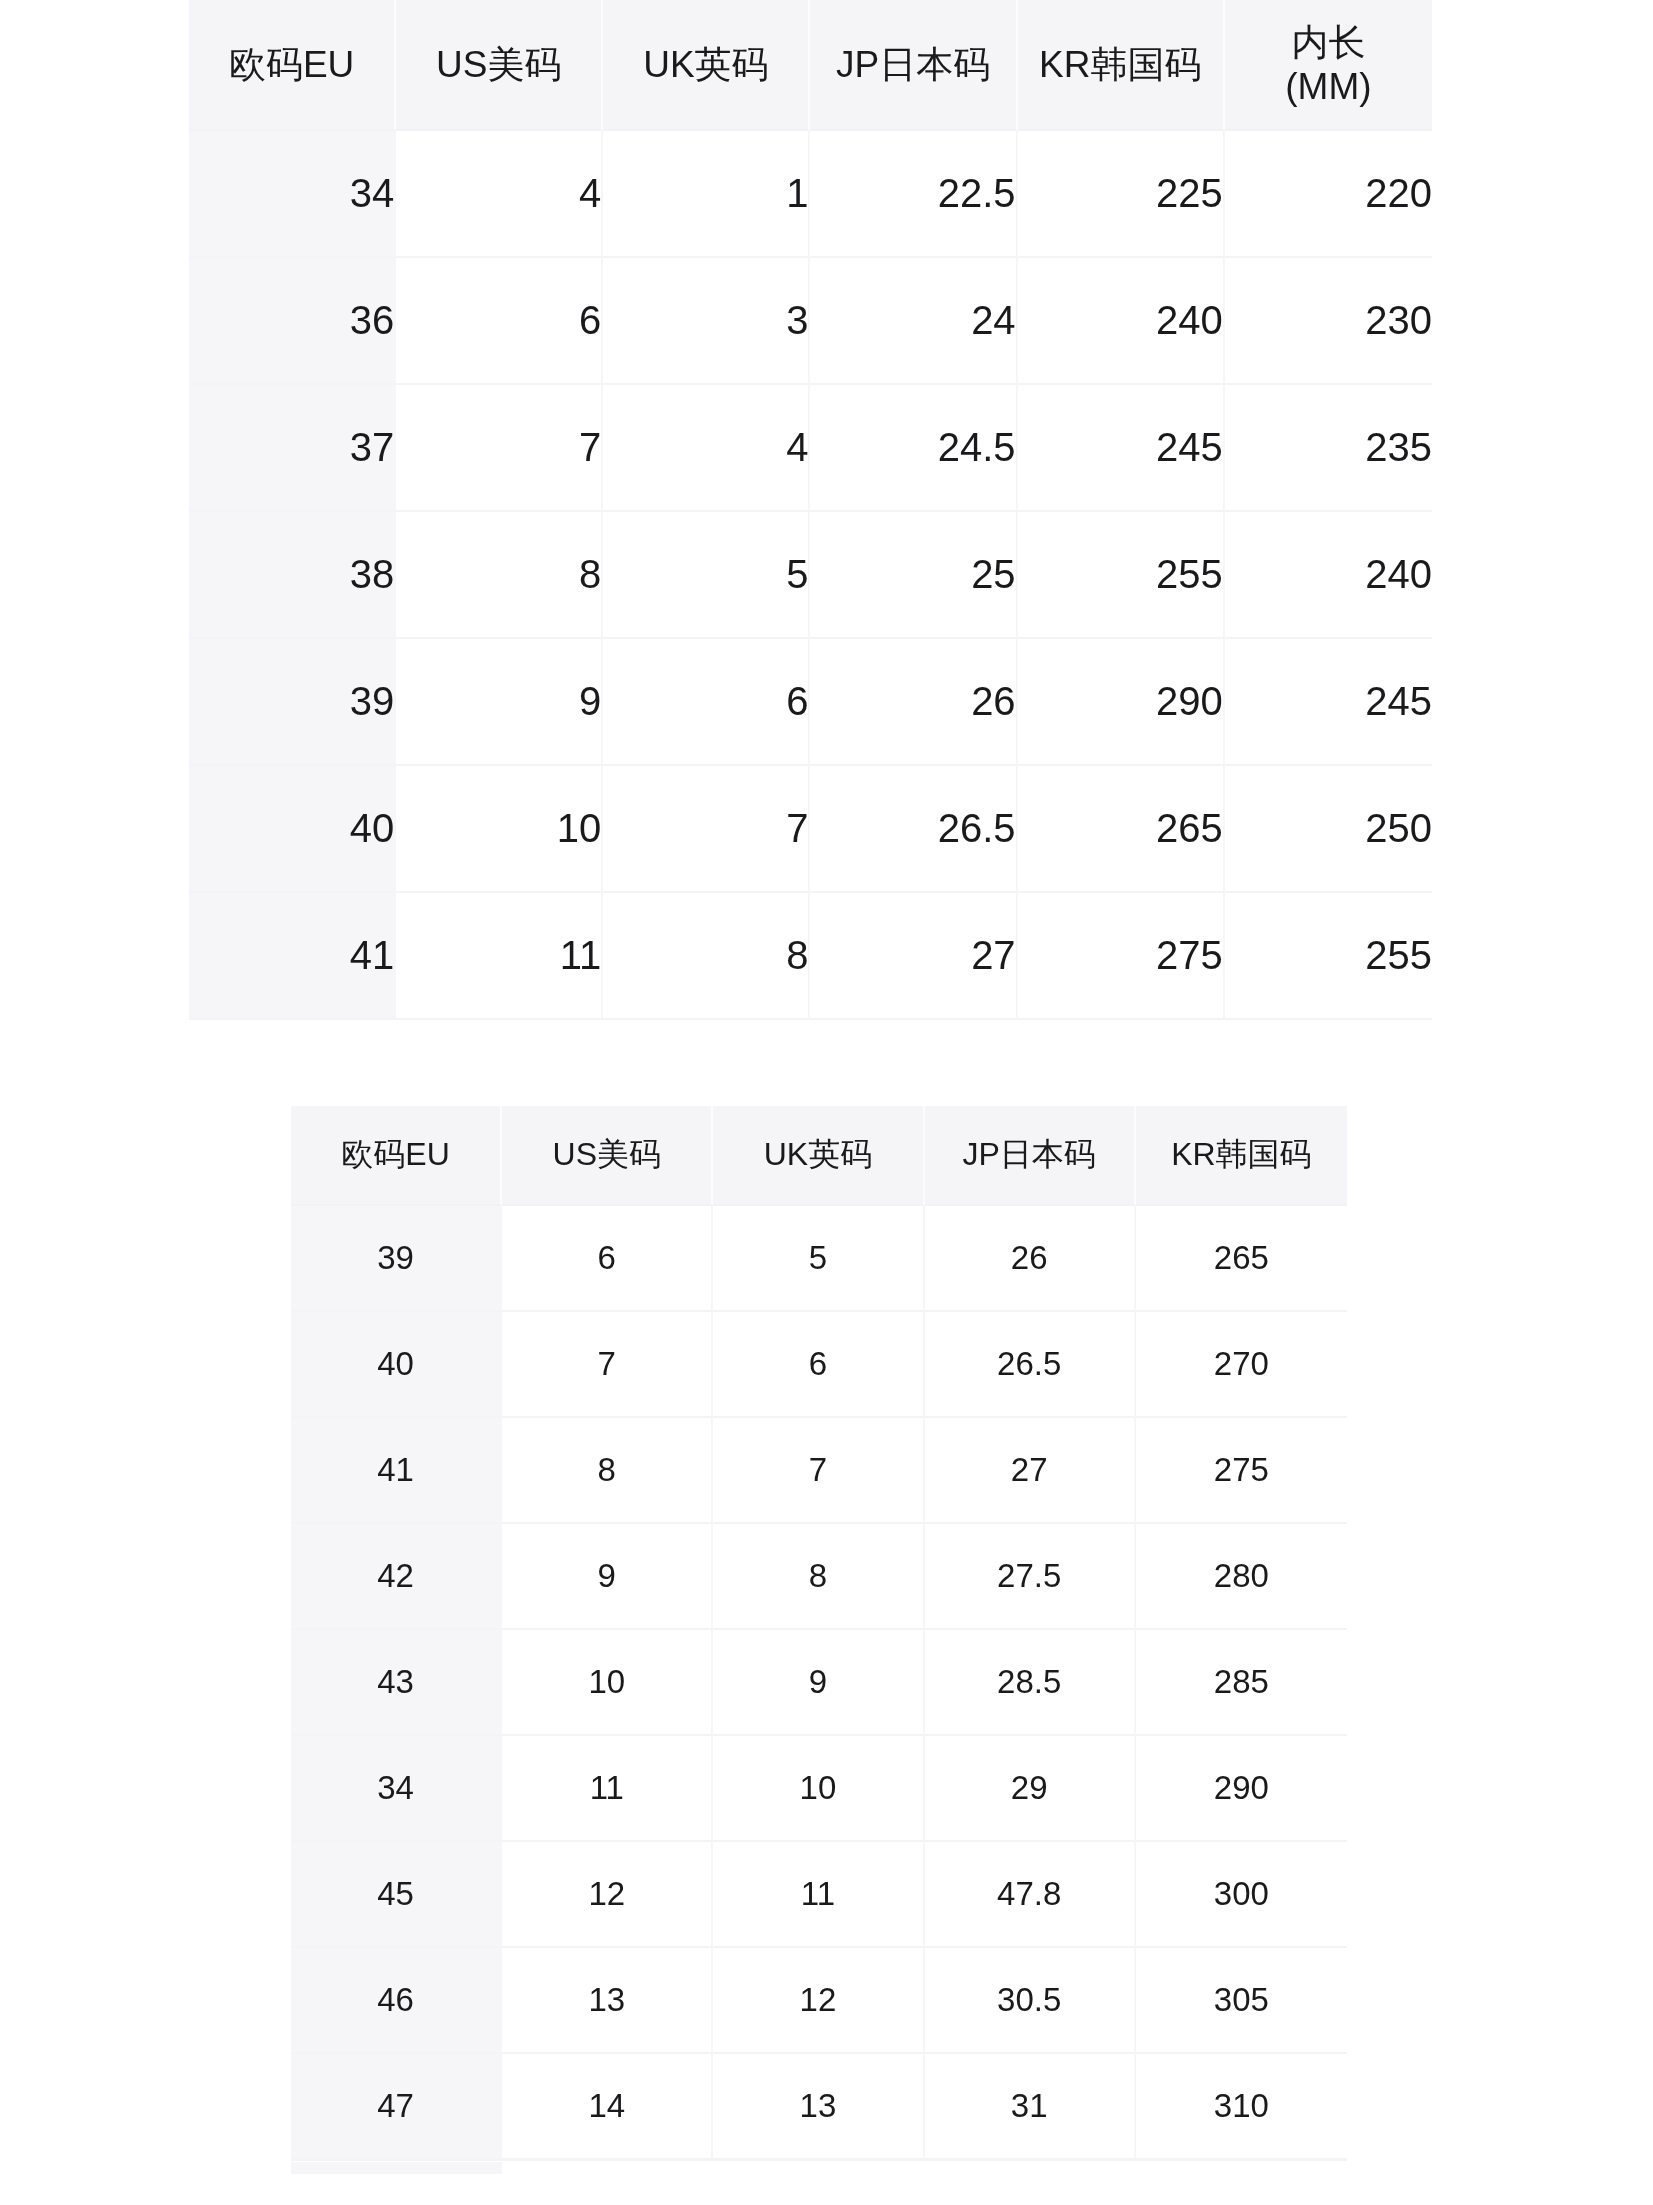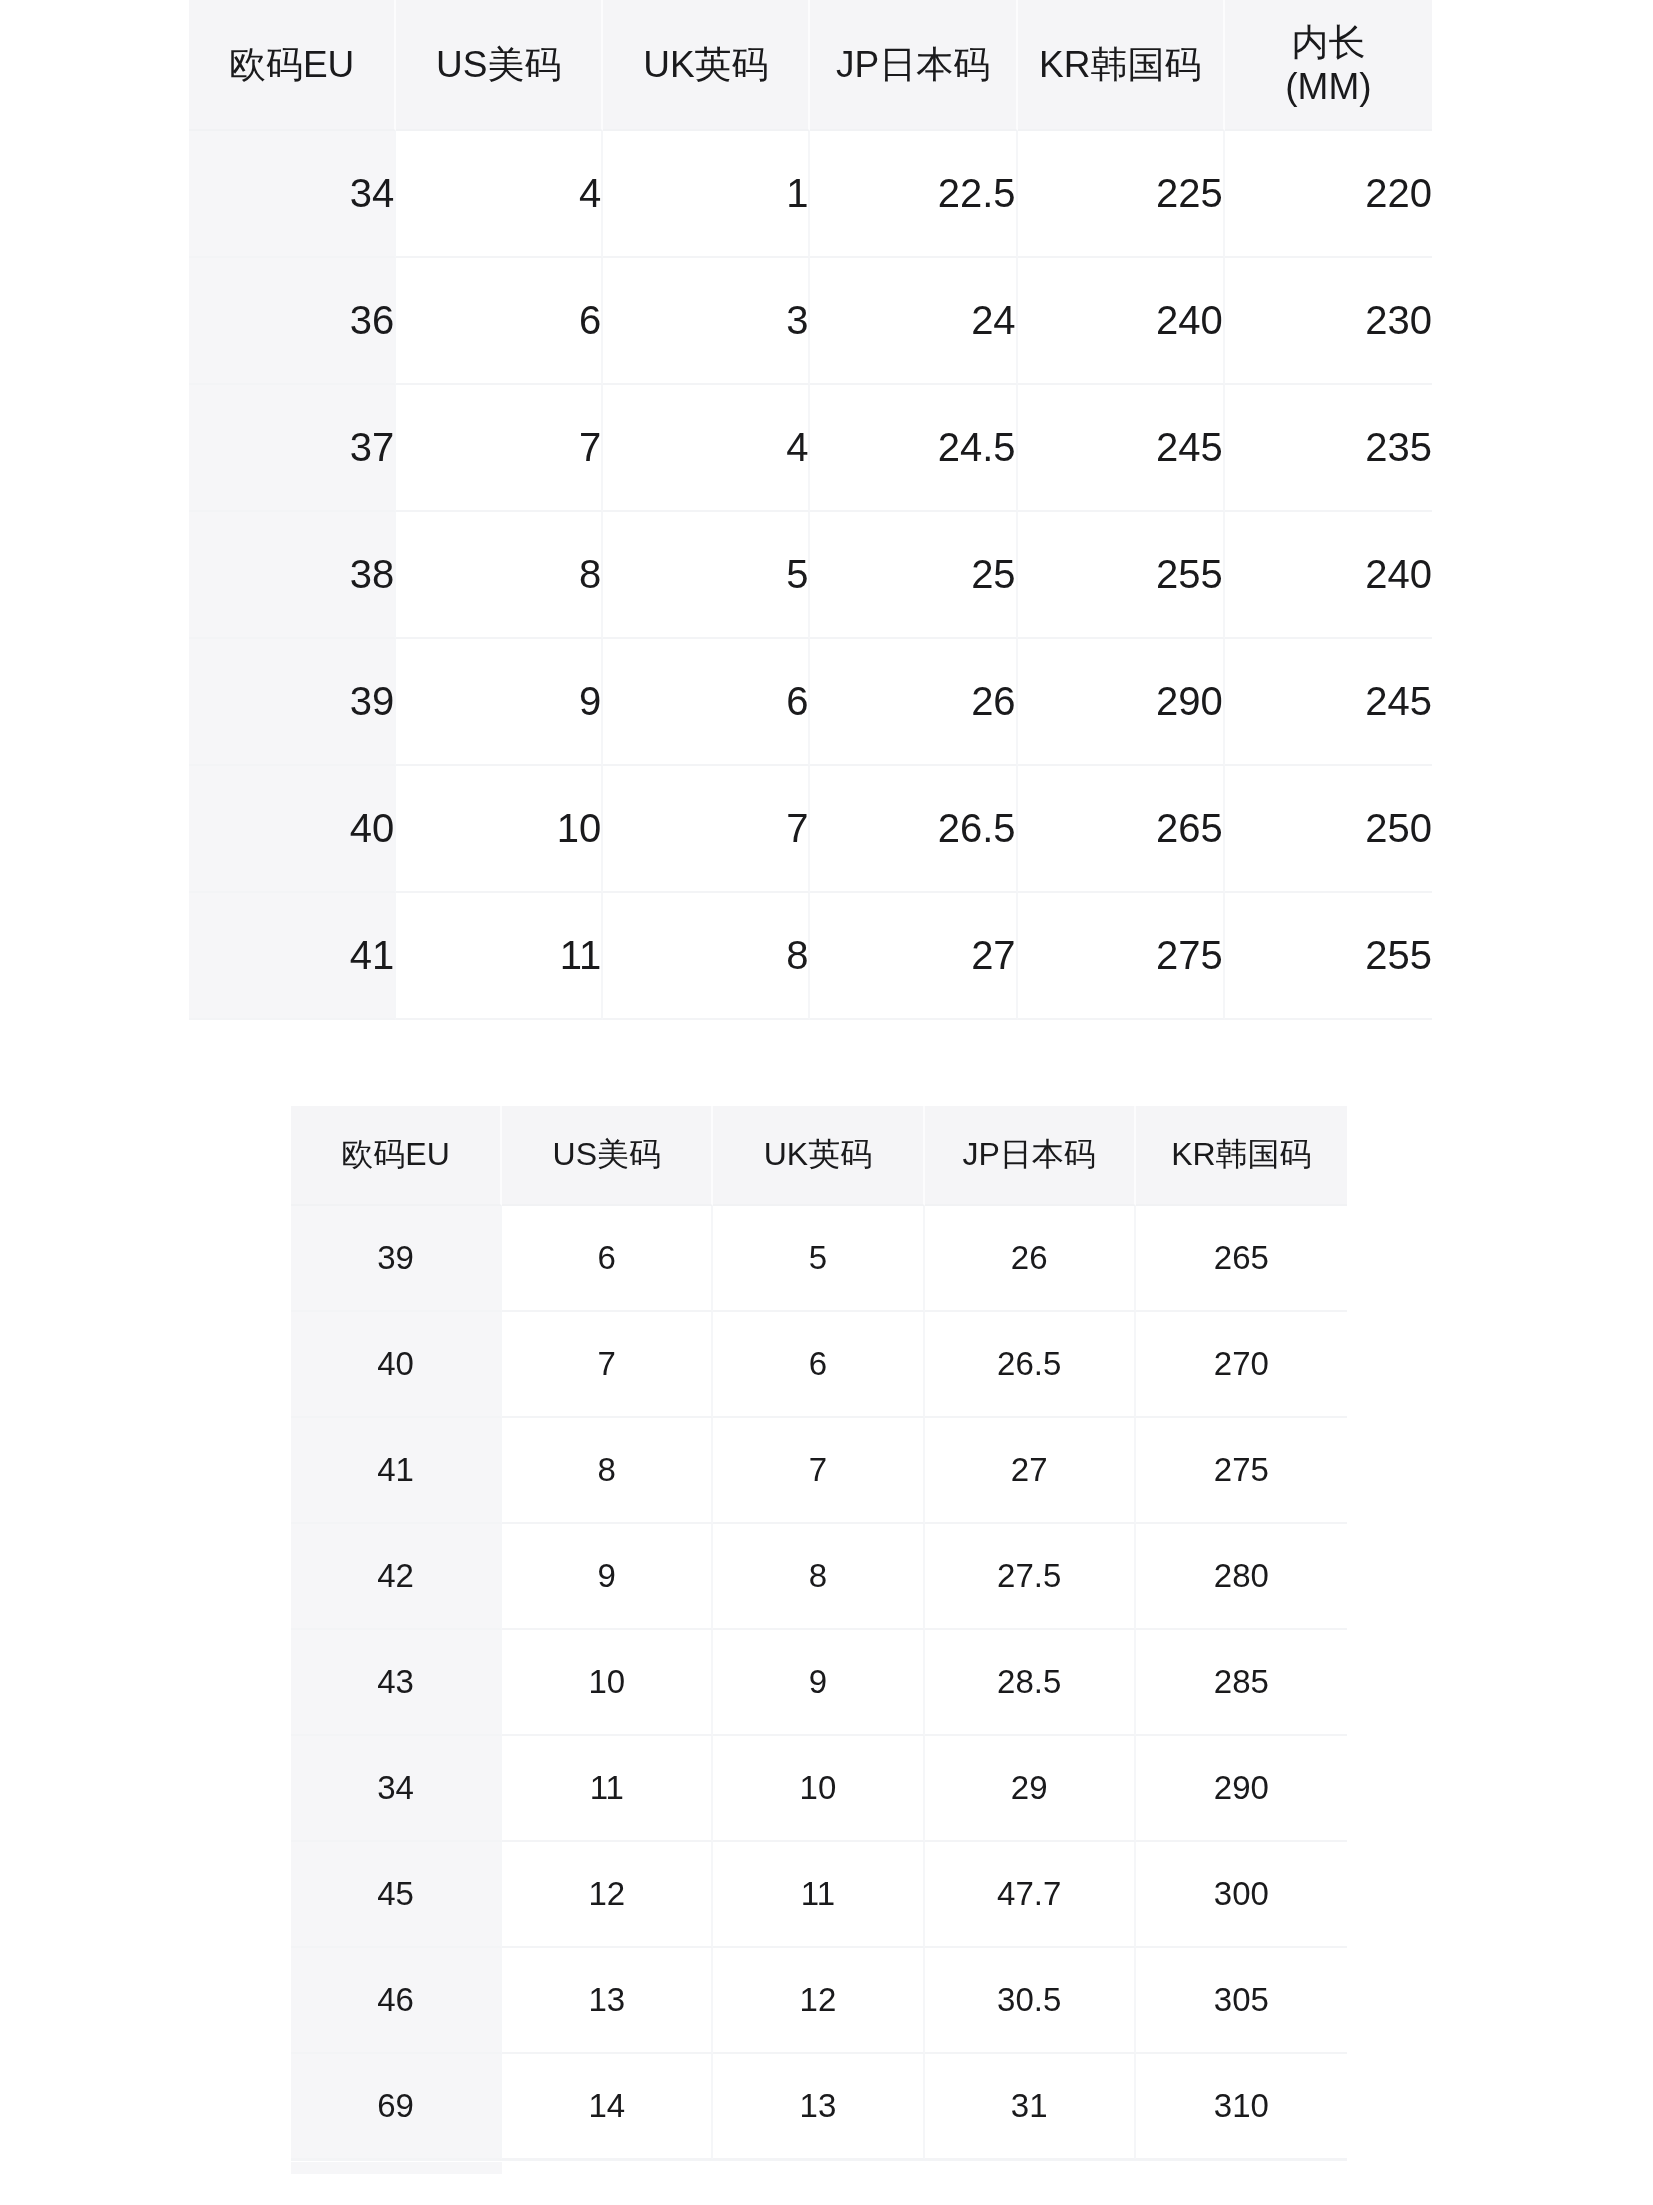--- a/index.html
+++ b/index.html
@@ -199,32 +199,32 @@
           <td>34</td>
           <td>11</td>
           <td>10</td>
           <td>29</td>
           <td>290</td>
         </tr>
         <tr>
           <td>45</td>
           <td>12</td>
           <td>11</td>
-          <td>47.7</td>
+          <td>47.8</td>
           <td>300</td>
         </tr>
         <tr>
           <td>46</td>
           <td>13</td>
           <td>12</td>
           <td>30.5</td>
           <td>305</td>
         </tr>
         <tr>
-          <td>69</td>
+          <td>47</td>
           <td>14</td>
           <td>13</td>
           <td>31</td>
           <td>310</td>
         </tr>
       </tbody>
   </table>
   <div class="sliver-line"></div>
   <div class="sliver-eu"></div>
 </div>

